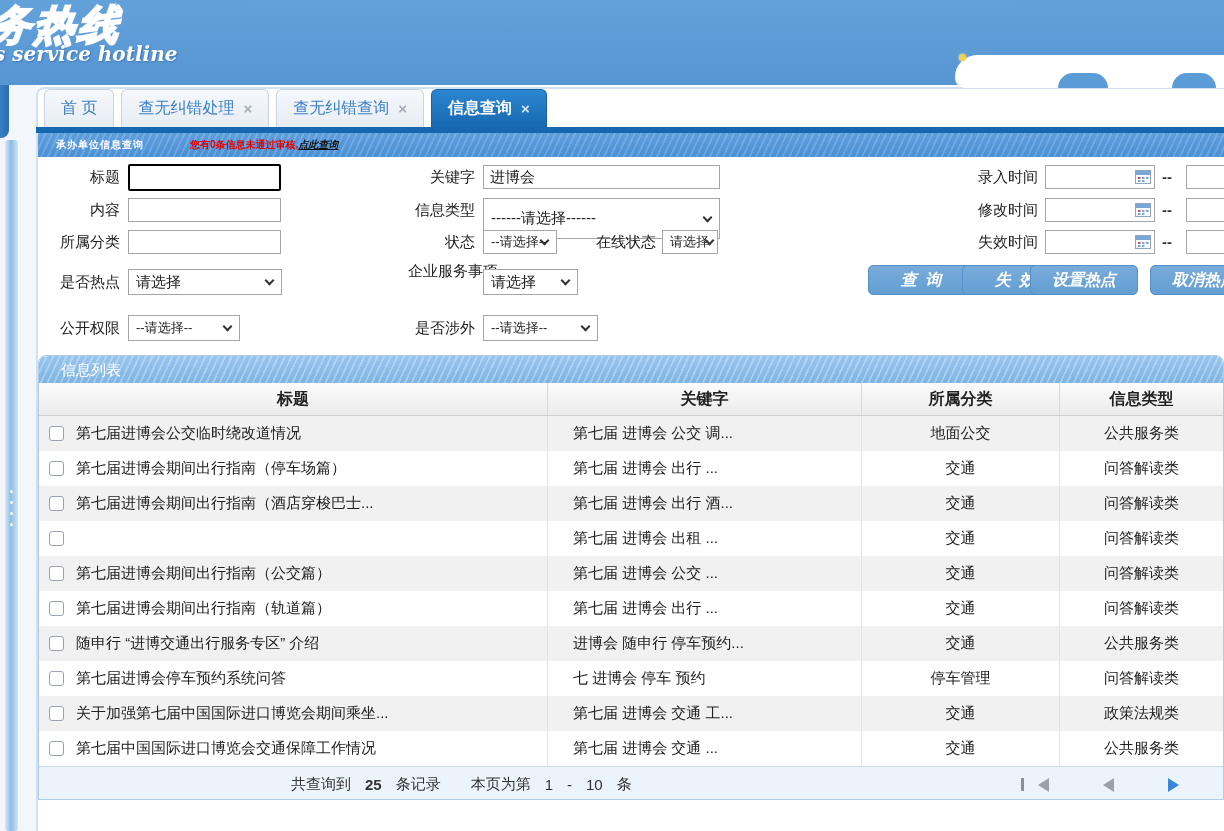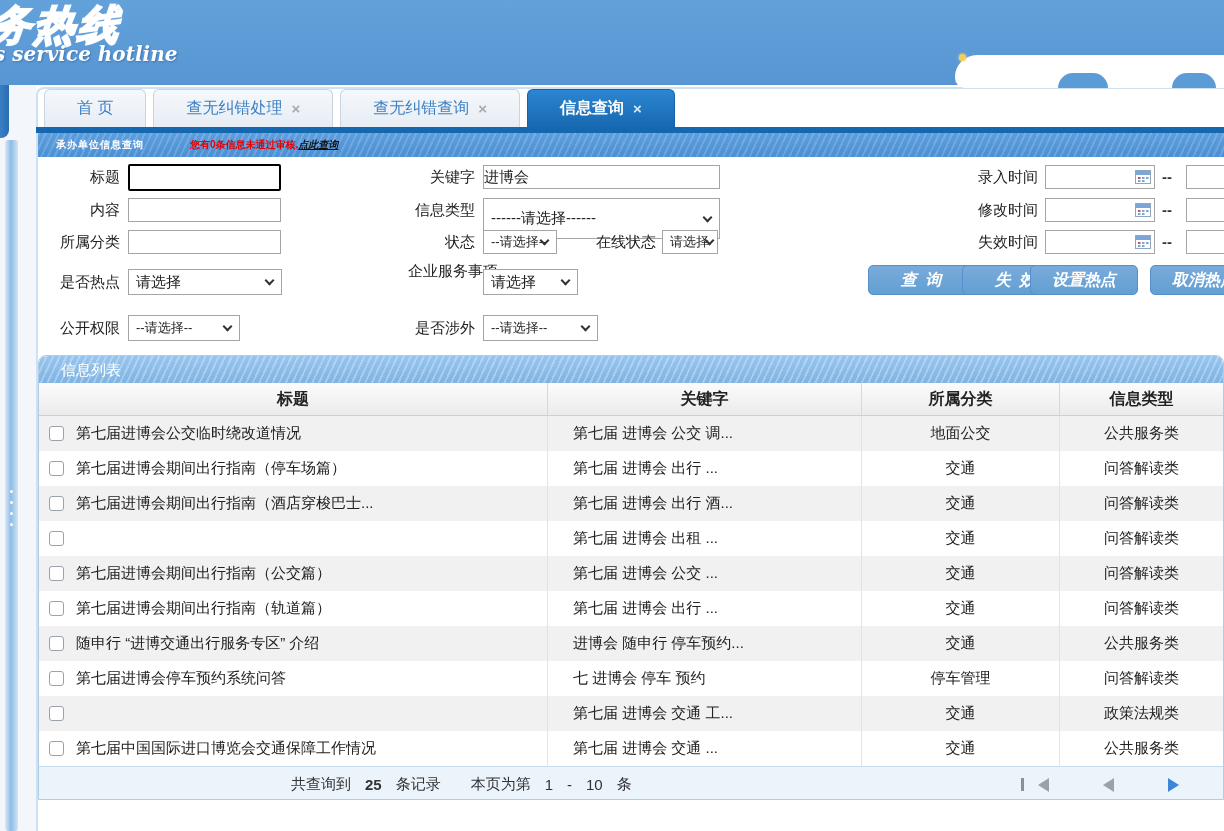--- a/index.html
+++ b/index.html
@@ -32,21 +32,21 @@
   .rail-dots { position:absolute; left:5px; top:350px; width:3px; height:3px;
     background:#fff; border-radius:50%; box-shadow:0 11px 0 #fff,0 22px 0 #fff,0 33px 0 #fff; }
 
   
   .panel { position:absolute; left:36px; top:87px; width:1188px; height:744px;
     background:#fff; border-left:2px solid #cfe0f0; border-top:2px solid #cfe0f0;
     border-top-left-radius:8px; z-index:1; }
 
   
   .tabbar { position:absolute; left:44px; top:89px; height:38px; display:flex; gap:7px; z-index:4; }
-  .tab { display:flex; align-items:center; gap:9px; padding:0 32px; height:38px;
+  .tab { display:flex; align-items:center; gap:9px; padding:0 16px; height:38px;
     border:1px solid #c9d4e0; border-bottom:none; border-radius:6px 6px 0 0;
     background:linear-gradient(180deg,#f5f8fb,#e7edf4); color:#3e80c4; font-size:16px;
     cursor:pointer; white-space:nowrap; }
   .tab .x { color:#a4acb5; font-size:15px; font-weight:bold; }
   .tab.active { background:linear-gradient(180deg,#2c86d1,#1769b1); color:#fff;
     border-color:#1563a6; font-weight:bold; }
   .tab.active .x { color:#d6e9fa; }
   .tabstrip { position:absolute; left:36px; top:127px; width:1188px; height:6px;
     background:#1568b0; z-index:3; }
 
@@ -56,21 +56,21 @@
                linear-gradient(180deg,#5e9edd,#4a90d5);
     display:flex; align-items:center; font-size:10px; }
   .qb-title { color:#fff; font-weight:bold; margin-left:18px; letter-spacing:1px; }
   .qb-notice { color:#e60000; font-weight:bold; margin-left:46px; }
   .qb-link { color:#111; font-weight:bold; text-decoration:underline; margin-left:0; cursor:pointer;font-style:italic; }
 
   
   .form { position:absolute; left:38px; top:157px; width:1186px; height:198px; background:#fff; z-index:4; }
   .flabel { position:absolute; text-align:right; font-size:15px; color:#222; line-height:26px; white-space:nowrap; }
   .tinput { position:absolute; height:24px; border:1px solid #a5a5a5; background:#fff;
-    font-size:15px; padding:0 0; font-family:inherit; color:#222; outline:none; }
+    font-size:15px; padding:0 6px; font-family:inherit; color:#222; outline:none; }
   .tinput.focus { border:2px solid #000; height:27px; border-radius:2px; }
   .sel { position:absolute; height:24px; border:1px solid #a5a5a5; background:#fff;
     font-size:15px; color:#222; display:flex; align-items:center; padding:0 22px 0 7px;
     cursor:pointer; white-space:nowrap; overflow:hidden; }
   .caret { position:absolute; right:8px; top:50%; width:7px; height:7px;
     border-right:2px solid #333; border-bottom:2px solid #333;
     transform:translateY(-72%) rotate(45deg); }
   .datewrap { position:absolute; height:24px; }
   .datewrap input { width:100%; height:24px; border:1px solid #a5a5a5; background:#fff;
     padding:0 24px 0 6px; font-size:14px; outline:none; }
@@ -343,20 +343,21 @@
             <span class="cb"></span>
             <span>第七届进博会停车预约系统问答</span>
           </div>
         <div class="c2">七 进博会 停车 预约</div>
         <div class="c3">停车管理</div>
         <div class="c4">问答解读类</div>
       </div>
       <div class="trow">
         <div class="c1">
             <span class="cb"></span>
+            <span>关于加强第七届中国国际进口博览会期间乘坐...</span>
           </div>
         <div class="c2">第七届 进博会 交通 工...</div>
         <div class="c3">交通</div>
         <div class="c4">政策法规类</div>
       </div>
       <div class="trow">
         <div class="c1">
             <span class="cb"></span>
             <span>第七届中国国际进口博览会交通保障工作情况</span>
           </div>

